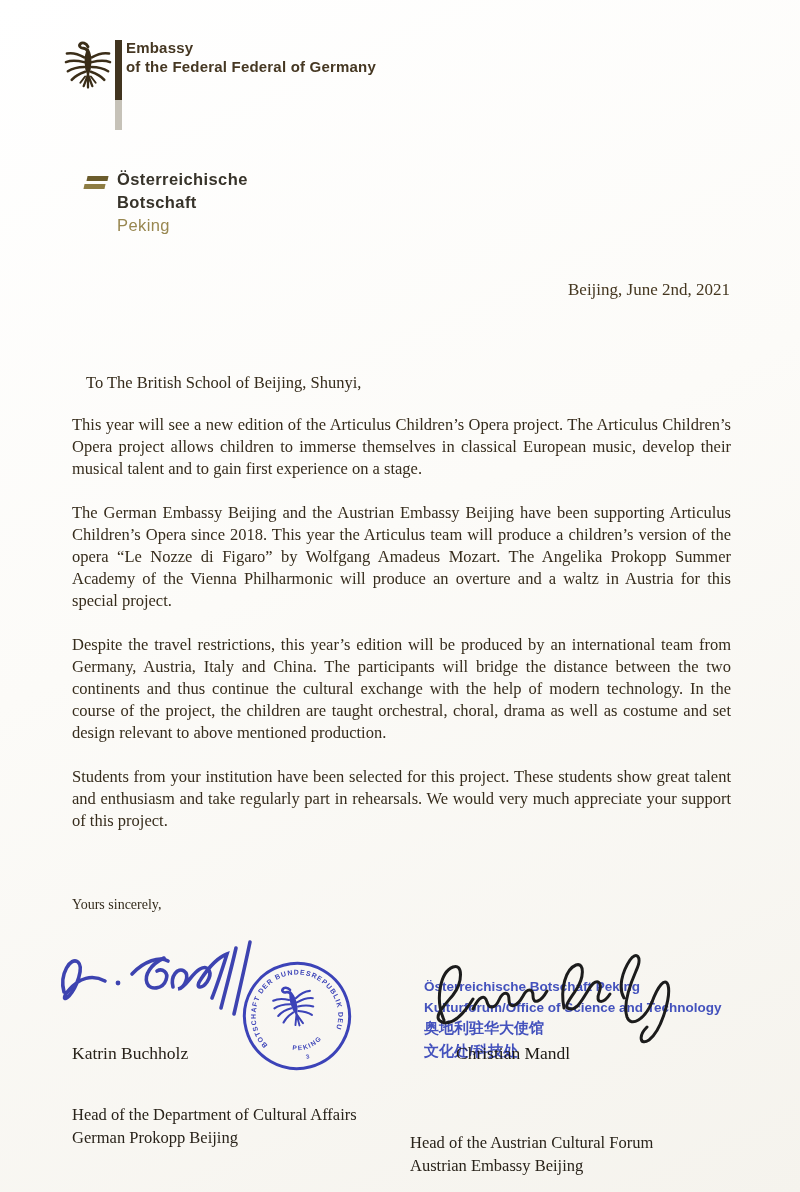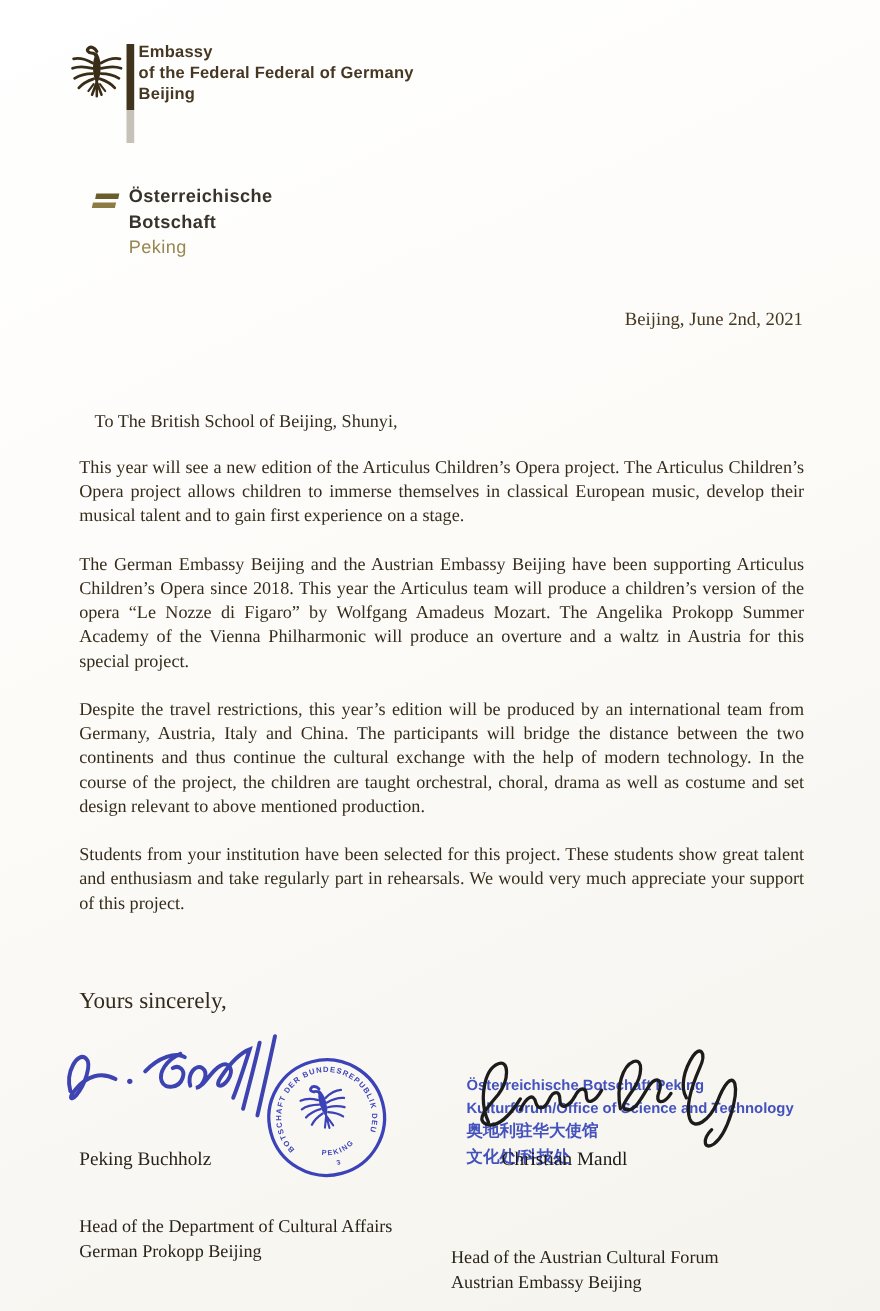--- a/index.html
+++ b/index.html
@@ -35,21 +35,21 @@
     font-weight:bold;font-size:16.5px;line-height:23px;
     color:#37332a;letter-spacing:.4px;white-space:nowrap;
   }
   .at-text .peking{color:#988750;font-weight:normal;}
   
   .date{position:absolute;left:568px;top:280px;font-size:17px;color:#44361f;white-space:nowrap;}
   
   .body-text{position:absolute;left:72px;top:372px;width:664px;font-size:16.5px;line-height:22px;text-align:justify;color:#362c1c;}
   .body-text .salutation{margin:0 0 20px 14px;text-align:left;}
   .body-text p{margin:0 5px 22px 0;}
-  .closing{position:absolute;left:72px;top:897px;font-size:21px;color:#342b1c;}
+  .closing{position:absolute;left:72px;top:897px;font-size:14px;color:#342b1c;}
   
   .sig-left-svg{position:absolute;left:50px;top:930px;width:240px;height:105px;z-index:3;}
   .de-stamp{position:absolute;left:236px;top:955px;width:122px;height:122px;z-index:2;opacity:.93;transform:rotate(-15deg);}
   .name-left{position:absolute;left:72px;top:1043px;font-size:17.5px;color:#29231a;}
   .name-right{position:absolute;left:456px;top:1043px;font-size:17.5px;color:#1d1a15;z-index:4;}
   .at-stamp-line{
     position:absolute;font-family:"Liberation Sans","DejaVu Sans",sans-serif;
     font-weight:bold;color:#4452bd;white-space:nowrap;z-index:1;
   }
   .at-sl1{left:424px;top:979px;font-size:13.5px;}
@@ -84,21 +84,20 @@
         <path d="M22,40 L17,46.5 M28,40 L33,46.5" stroke-width="2"></path>
       </g>
     </svg>
     <div class="de-bar">
       <div class="dark"></div>
       <div class="light"></div>
     </div>
     <div class="de-text">
       <div>Embassy</div>
       <div>of the Federal Federal of Germany</div>
-      <div>Beijing</div>
     </div>
   </div>
 
   <div class="at-head">
     <div class="at-flag">
       <div class="b1"></div>
       <div class="b2"></div>
     </div>
     <div class="at-text">
       <div>Österreichische</div>
@@ -167,21 +166,21 @@
   <svg class="sig-right-svg" viewBox="0 0 285 112">
     <g fill="none" stroke="#1c1c1c" stroke-width="3" stroke-linecap="round">
       <path d="M32,82 C23,62 28,34 41,29 C51,25 51,44 41,57 C31,69 20,80 30,84 C41,88 53,74 61,61"></path>
       <path d="M61,71 C67,58 73,56 75,64 C77,71 83,71 87,62 C91,53 97,53 97,62 C97,71 105,69 111,58 C115,50 121,50 121,58 C121,67 129,64 135,53"></path>
       <path d="M152,70 C148,50 154,31 164,27 C173,24 172,40 164,52 C157,62 150,71 159,71 C167,71 173,56 179,48 C185,40 191,44 187,55 C183,65 191,67 198,56"></path>
       <path d="M212,60 C206,50 210,34 218,22 C224,13 231,18 224,33 C217,49 211,67 215,79 C219,90 233,81 240,64"></path>
       <path d="M240,64 C246,48 253,39 256,47 C259,58 250,92 237,102 C228,108 226,98 235,89"></path>
     </g>
   </svg>
 
-  <div class="name-left">Peking Buchholz</div>
+  <div class="name-left">Katrin Buchholz</div>
   <div class="name-right">Christian Mandl</div>
 
   <div class="title-block tb-left">
     <div>Head of the Department of Cultural Affairs</div>
     <div>German Prokopp Beijing</div>
   </div>
   <div class="title-block tb-right">
     <div>Head of the Austrian Cultural Forum</div>
     <div>Austrian Embassy Beijing</div>
   </div>

